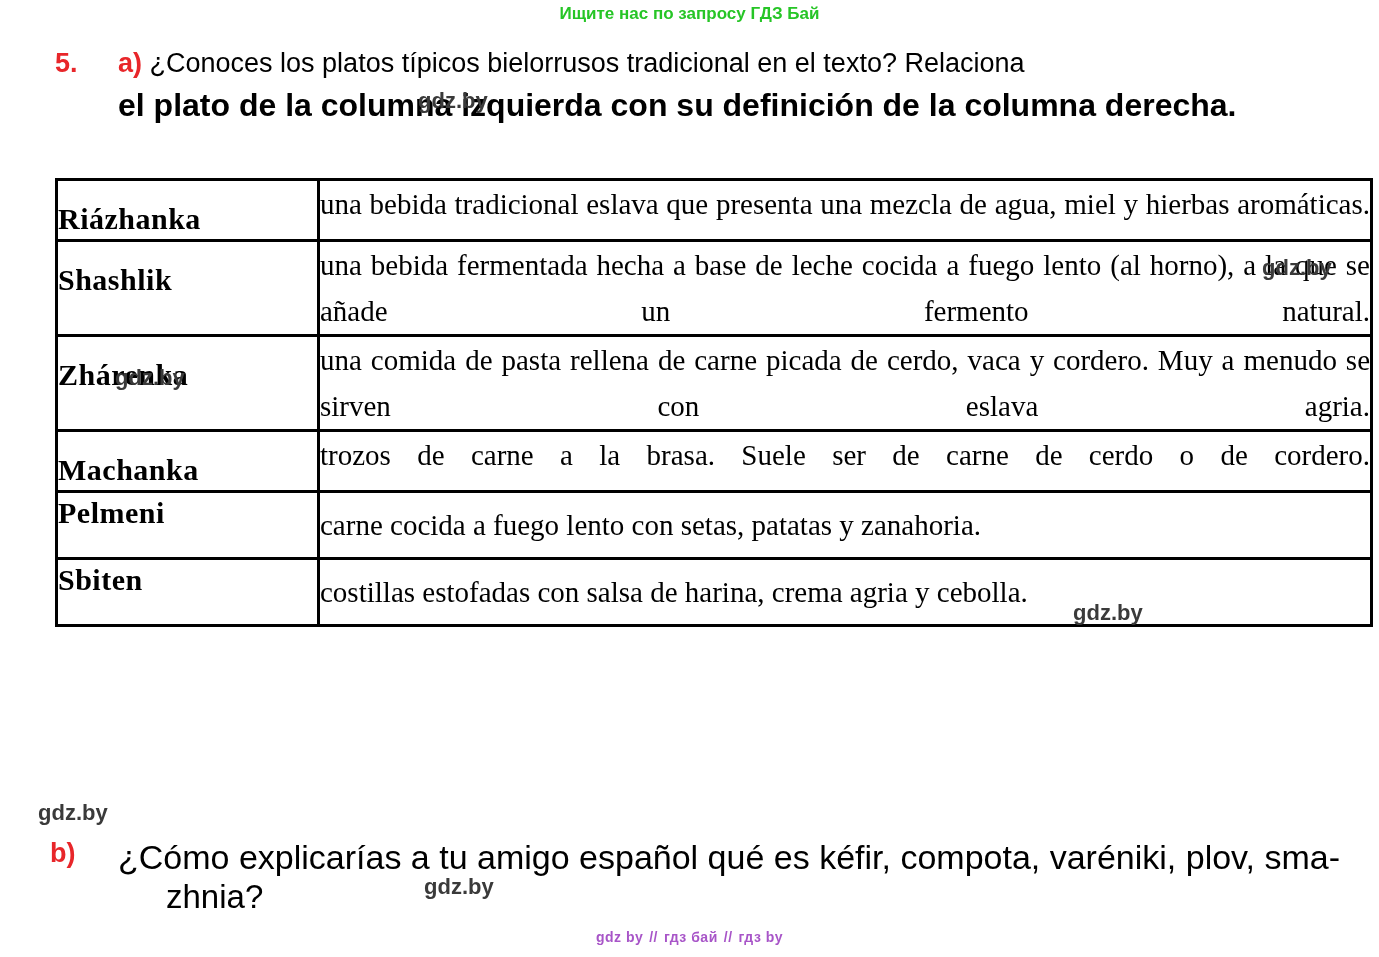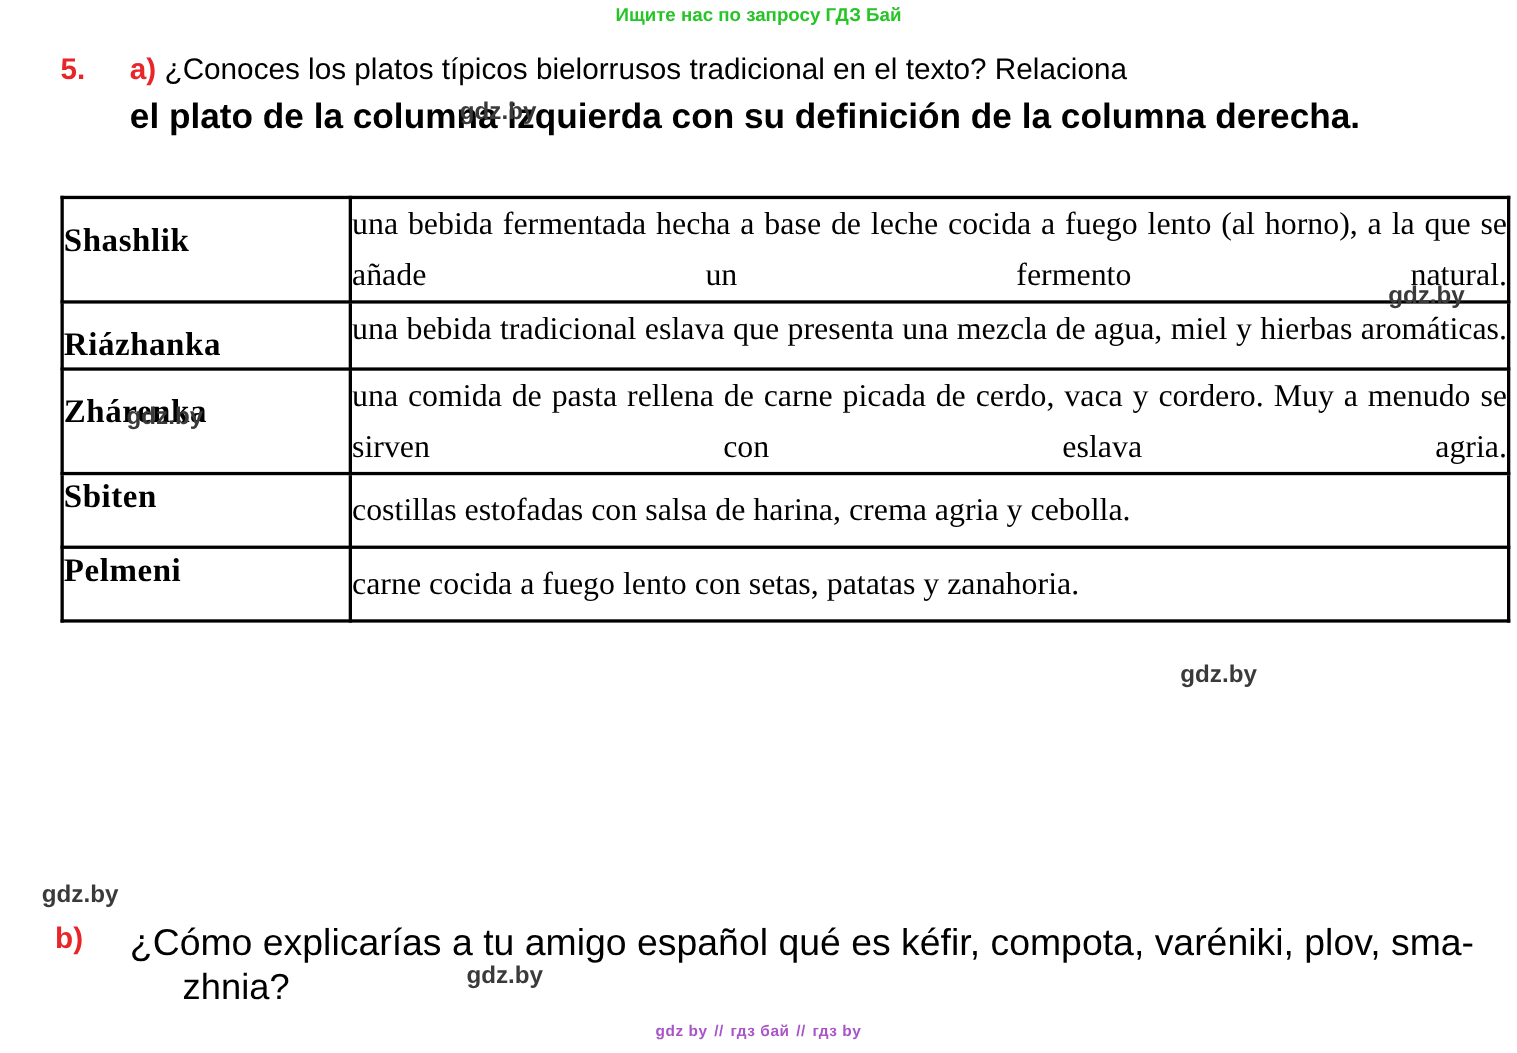--- a/index.html
+++ b/index.html
@@ -192,44 +192,50 @@
     <span class="ex-l1"><span class="ex-letter">a)</span> <span>¿Conoces los platos típicos bielorrusos tradicional en el texto? Relaciona</span></span>
     <span class="ex-l2">el plato de la columna izquierda con su definición de la columna derecha.</span>
   </div>
 </div>
 
 <span class="wm wm-1">gdz.by</span>
 
 <table class="dish-table">
   <tbody>
       <tr class="row-tall">
+    <td class="dish-name">Riázhanka</td>
+    <td class="dish-def">
+          <span class="def-justify" style="display:block;">una bebida tradicional eslava que presenta una mezcla de agua, miel y hierbas aromáticas.</span>
+        </td>
+  </tr>
+  <tr class="row-tall">
     <td class="dish-name">Shashlik</td>
     <td class="dish-def">
           <span class="def-justify" style="display:block;">una bebida fermentada hecha a base de leche cocida a fuego lento (al horno), a la que se añade un fermento natural.</span>
-        </td>
-  </tr>
-  <tr class="row-tall">
-    <td class="dish-name">Riázhanka</td>
-    <td class="dish-def">
-          <span class="def-justify" style="display:block;">una bebida tradicional eslava que presenta una mezcla de agua, miel y hierbas aromáticas.</span>
         </td>
   </tr>
   <tr class="row-tall">
     <td class="dish-name">Zhárenka</td>
     <td class="dish-def">
           <span class="def-justify" style="display:block;">una comida de pasta rellena de carne picada de cerdo, vaca y cordero. Muy a menudo se sirven con eslava agria.</span>
         </td>
+  </tr>
+  <tr class="row-tall">
+    <td class="dish-name">Machanka</td>
+    <td class="dish-def">
+          <span class="def-justify" style="display:block;">trozos de carne a la brasa. Suele ser de carne de cerdo o de cordero.</span>
+        </td>
+  </tr>
+  <tr>
+    <td class="dish-name">Pelmeni</td>
+    <td class="dish-def one-line">carne cocida a fuego lento con setas, patatas y zanahoria.</td>
   </tr>
   <tr>
     <td class="dish-name">Sbiten</td>
     <td class="dish-def one-line">costillas estofadas con salsa de harina, crema agria y cebolla.</td>
-  </tr>
-  <tr>
-    <td class="dish-name">Pelmeni</td>
-    <td class="dish-def one-line">carne cocida a fuego lento con setas, patatas y zanahoria.</td>
   </tr>
 </tbody>
   </table>
 
 <span class="wm wm-2">gdz.by</span>
 <span class="wm wm-3">gdz.by</span>
 <span class="wm wm-4">gdz.by</span>
 <span class="wm wm-5">gdz.by</span>
 
 <div class="part-b">

